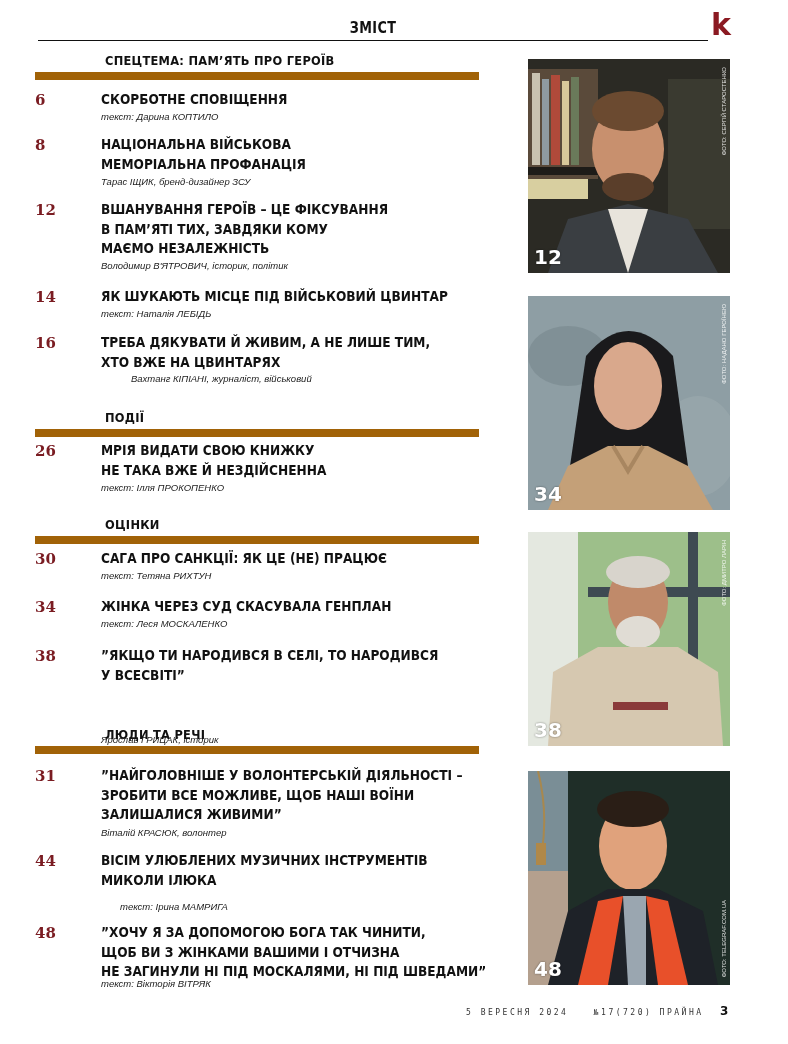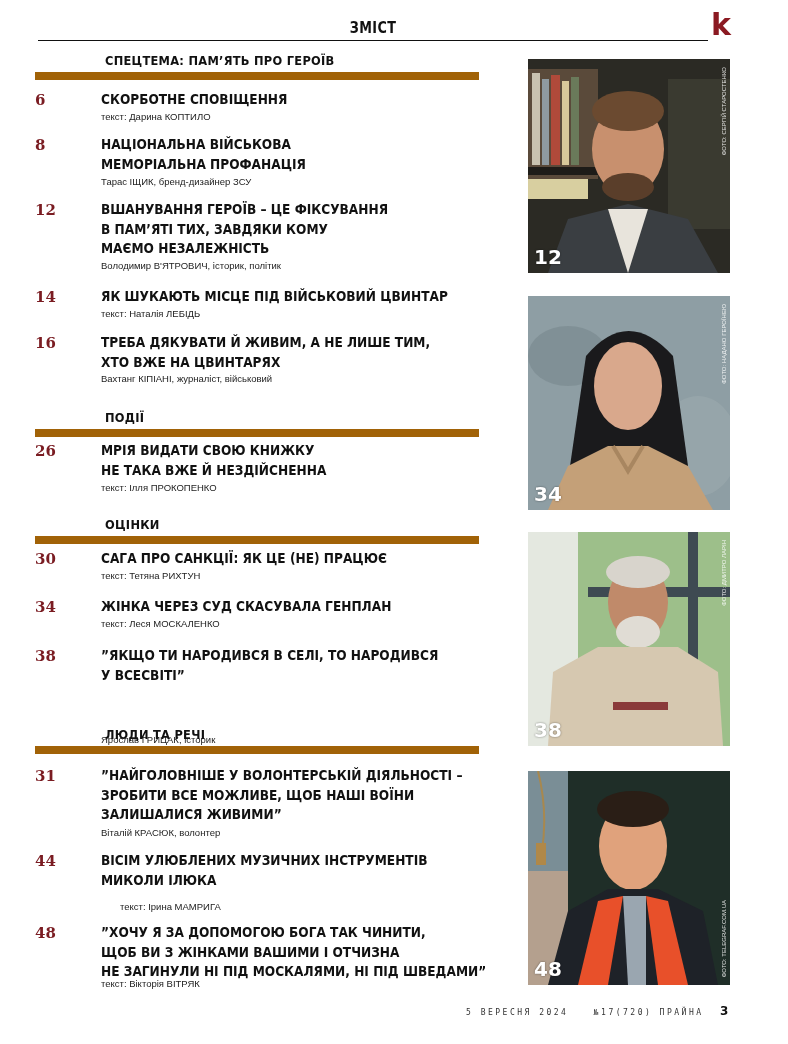--- a/index.html
+++ b/index.html
@@ -8,21 +8,21 @@
   .page-title { position: absolute; left: 0; right: 0; top: 1px; text-align: center; font-family: "DejaVu Sans", sans-serif; font-weight: bold; font-size: 15px; letter-spacing: 0.5px; transform: scaleX(0.85); }
   .logo { position: absolute; left: 711px; top: 10px; font-family: "DejaVu Sans", sans-serif; font-weight: bold; font-size: 30px; line-height: 30px; color: #8b1a22; }
   .toc { position: absolute; left: 35px; top: 0; width: 444px; }
   .section { position: absolute; left: 0; width: 444px; }
   .section-head { position: relative; height: 24px; border-bottom: 8px solid #a16207; }
   .section-title { position: absolute; left: 70px; bottom: 4px; font-family: "DejaVu Sans", sans-serif; font-weight: bold; font-size: 13px; letter-spacing: 0.3px; transform-origin: left bottom; transform: scaleX(0.88); white-space: nowrap; }
   .entry { position: absolute; left: 0; width: 460px; }
   .entry-page { position: absolute; left: 0; top: 1px; font-family: "DejaVu Serif", serif; font-weight: bold; font-size: 15px; color: #7a1c22; }
   .entry-title { position: absolute; left: 66px; top: 0; font-family: "DejaVu Sans", sans-serif; font-weight: bold; font-size: 14px; line-height: 19.5px; transform-origin: left top; transform: scaleX(0.87); white-space: nowrap; }
   .entry-title .line { display: block; }
-  .entry-byline { position: absolute; left: 66px; font-family: "Liberation Sans", sans-serif; font-size: 9.5px; color: #222; white-space: nowrap; }
+  .entry-byline { position: absolute; left: 66px; font-family: "Liberation Sans", sans-serif; font-size: 9.5px; color: #222; white-space: nowrap; font-style: italic; }
   .photo { position: absolute; left: 528px; width: 202px; overflow: hidden; }
   .photo-num { position: absolute; left: 6px; bottom: 4px; font-family: "DejaVu Sans", sans-serif; font-weight: bold; font-size: 20px; color: #fff; text-shadow: 0 0 2px rgba(0,0,0,0.5); }
   .photo-credit { position: absolute; right: 3px; top: 8px; writing-mode: vertical-rl; transform: rotate(180deg); font-family: "Liberation Sans", sans-serif; font-size: 6px; color: #fff; opacity: 0.85; white-space: nowrap; }
   .photo svg { position: absolute; left: 0; top: 0; }
   .footer { position: absolute; top: 1008px; left: 466px; font-family: "DejaVu Sans Mono", monospace; font-size: 8px; letter-spacing: 2.5px; color: #333; white-space: nowrap; }
   .footer span { margin-right: 18px; text-align: center; }
   .footer-page { position: absolute; top: 1004px; left: 720px; font-family: "DejaVu Sans", sans-serif; font-weight: bold; font-size: 12px; color: #111; }
 </style>
 </head>
 <body>
@@ -74,21 +74,21 @@
     </span>
     <span class="entry-byline" style="top:21px;">текст: Наталія ЛЕБІДЬ</span>
   </div>
 
   <div class="entry" style="top:333px;">
     <span class="entry-page">16</span>
     <span class="entry-title">
       <span class="line">ТРЕБА ДЯКУВАТИ Й ЖИВИМ, А НЕ ЛИШЕ ТИМ,</span>
       <span class="line">ХТО ВЖЕ НА ЦВИНТАРЯХ</span>
     </span>
-    <span class="entry-byline" style="top:40px;">Вахтанг КІПІАНІ, журналіст, військовий</span>
+    <span class="entry-byline" style="top:40px;margin-left:30px;">Вахтанг КІПІАНІ, журналіст, військовий</span>
   </div>
 
   <div class="section" style="top:405px;">
     <div class="section-head">
       <span class="section-title">ПОДІЇ</span>
     </div>
   </div>
 
   <div class="entry" style="top:441px;">
     <span class="entry-page">26</span>

